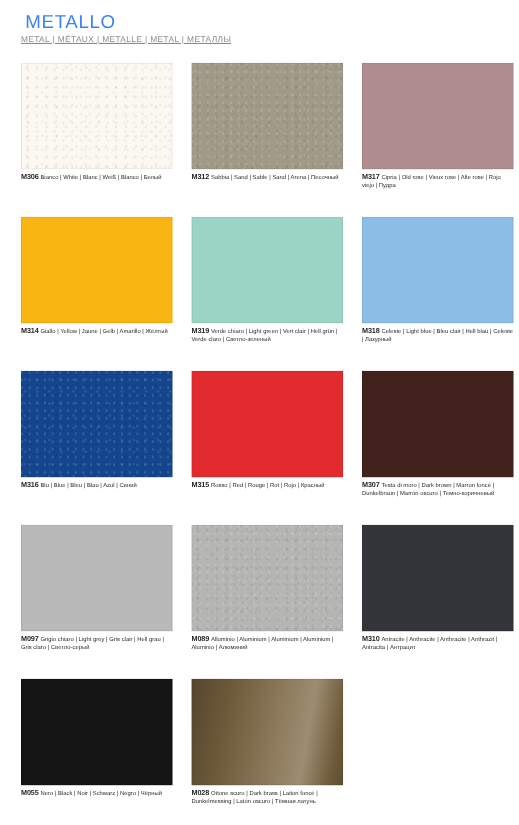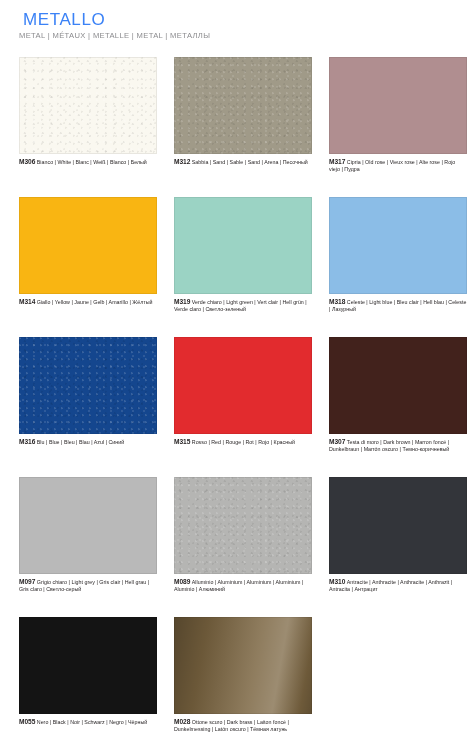--- a/index.html
+++ b/index.html
@@ -38,20 +38,21 @@
     line-height: 14px;
     margin: 4px;
   }
   .header-sub {
     font-size: 7.6px;
     letter-spacing: 0.35px;
     color: #8b8b8e;
     line-height: 10px;
     margin: 2px 0 12px 0;
     white-space: nowrap;
+    text-decoration: underline;
   }
 
   
   .grid {
     position: absolute;
     left: 19px;
     top: 57px;
     width: 438px;
     display: grid;
     grid-template-columns: repeat(3, 138px);

